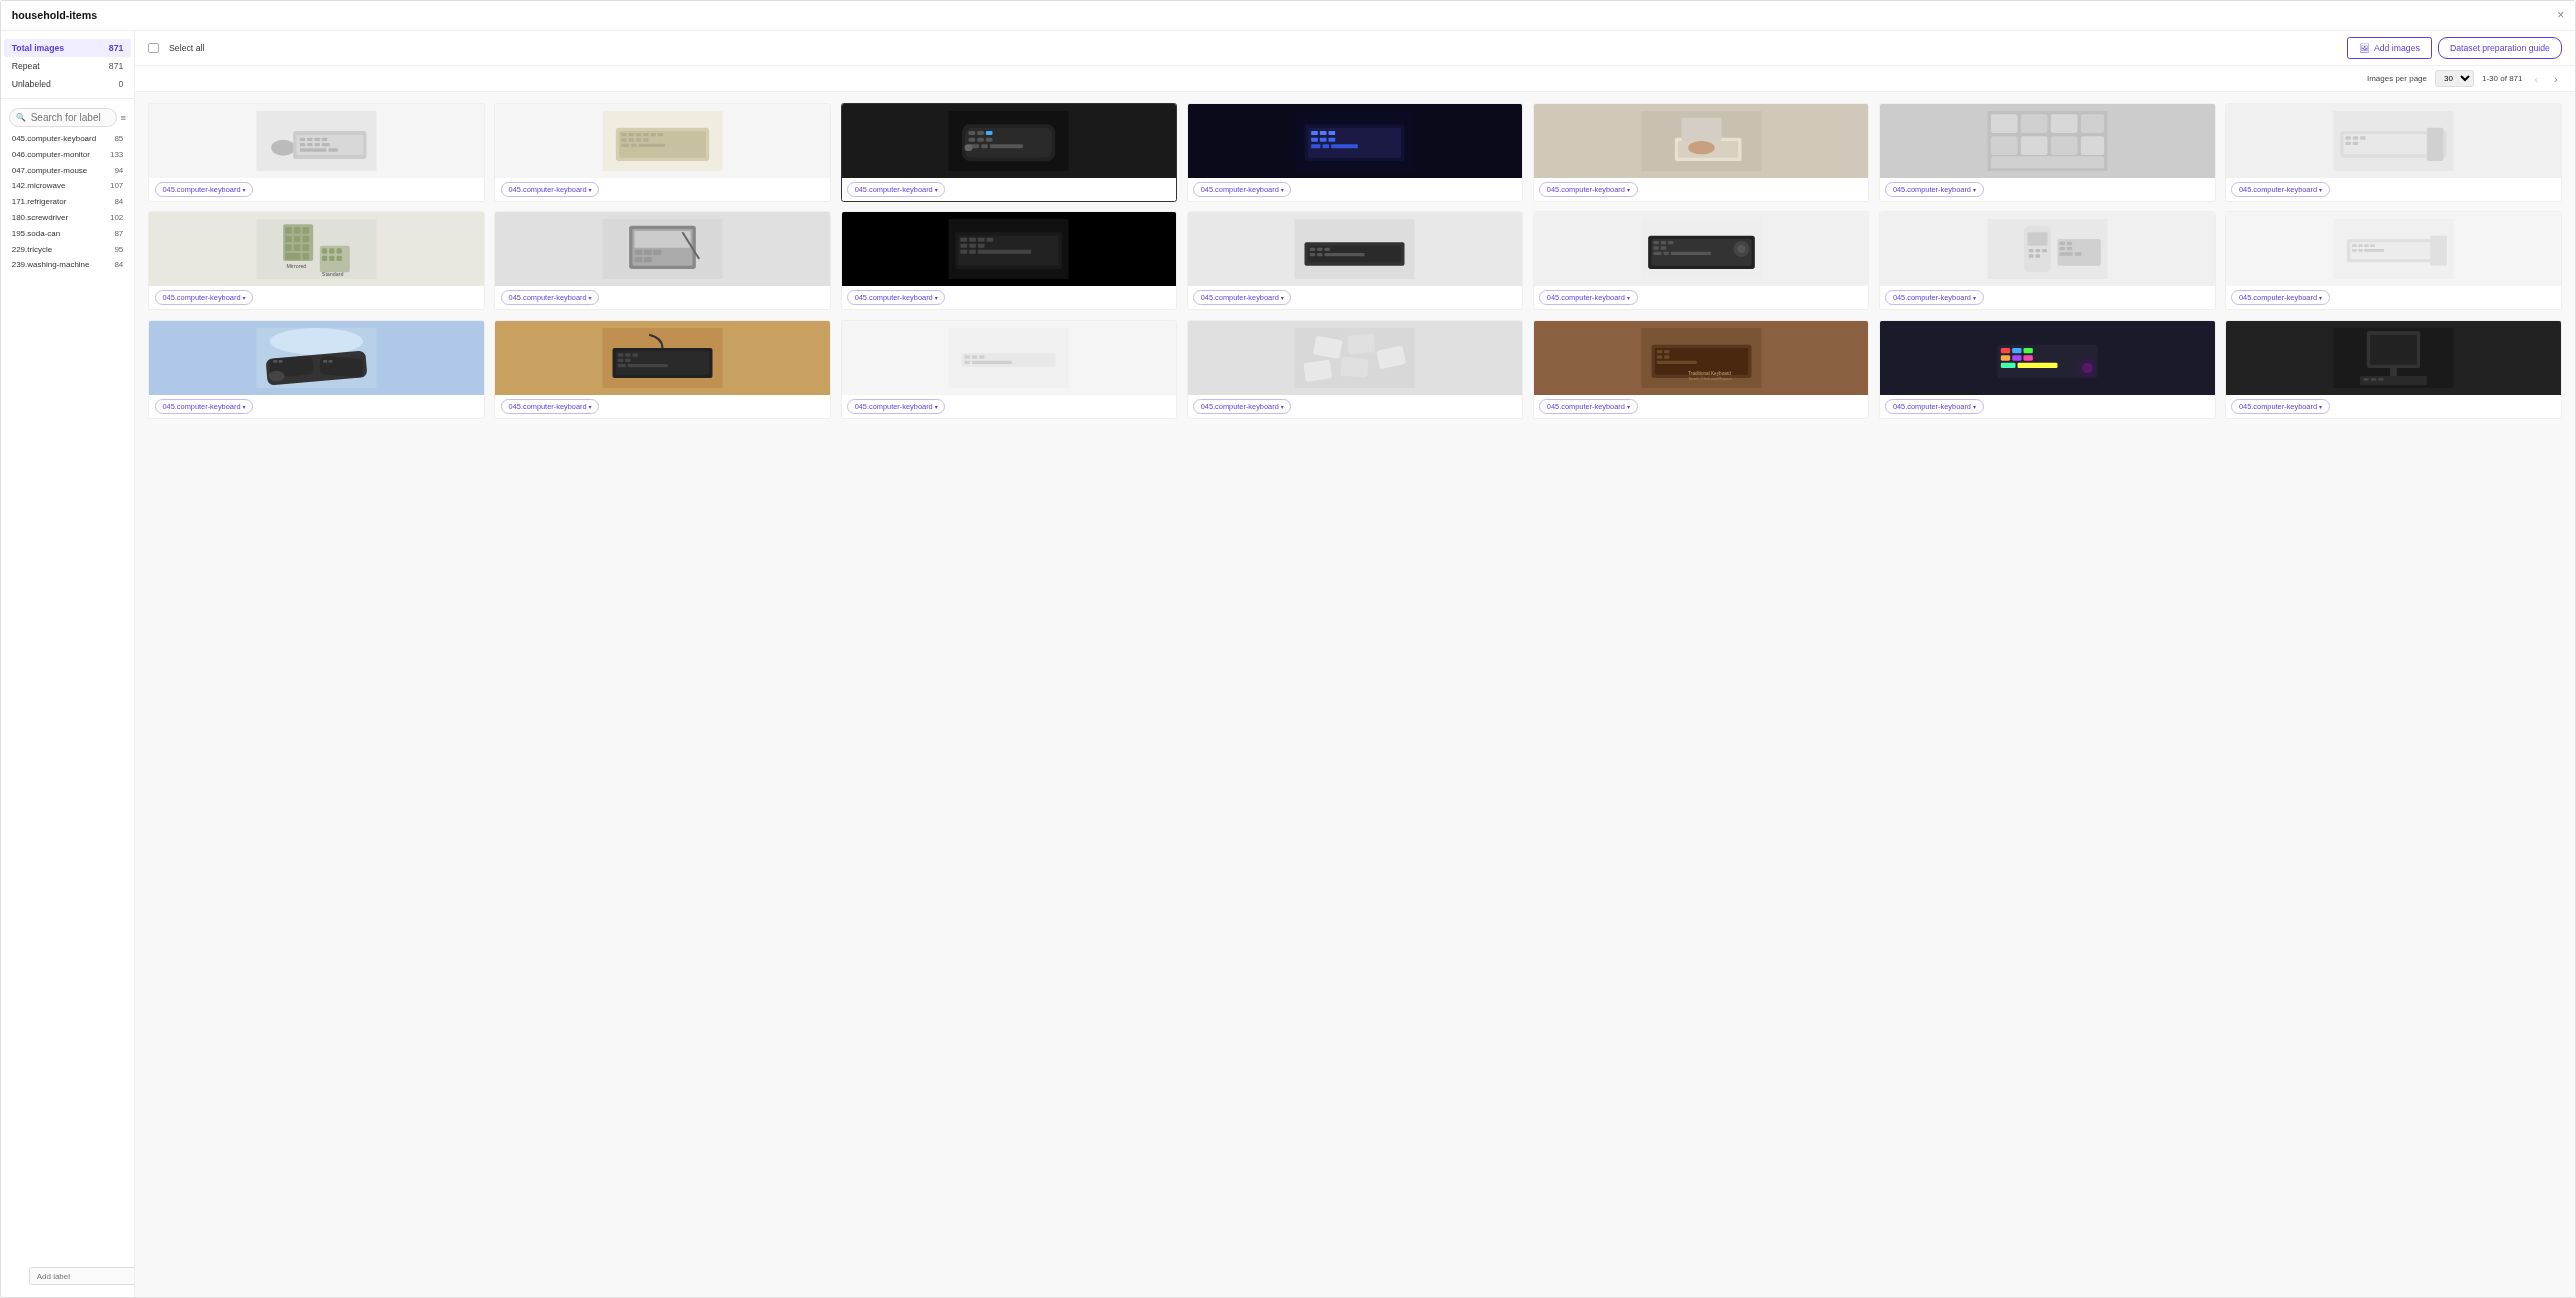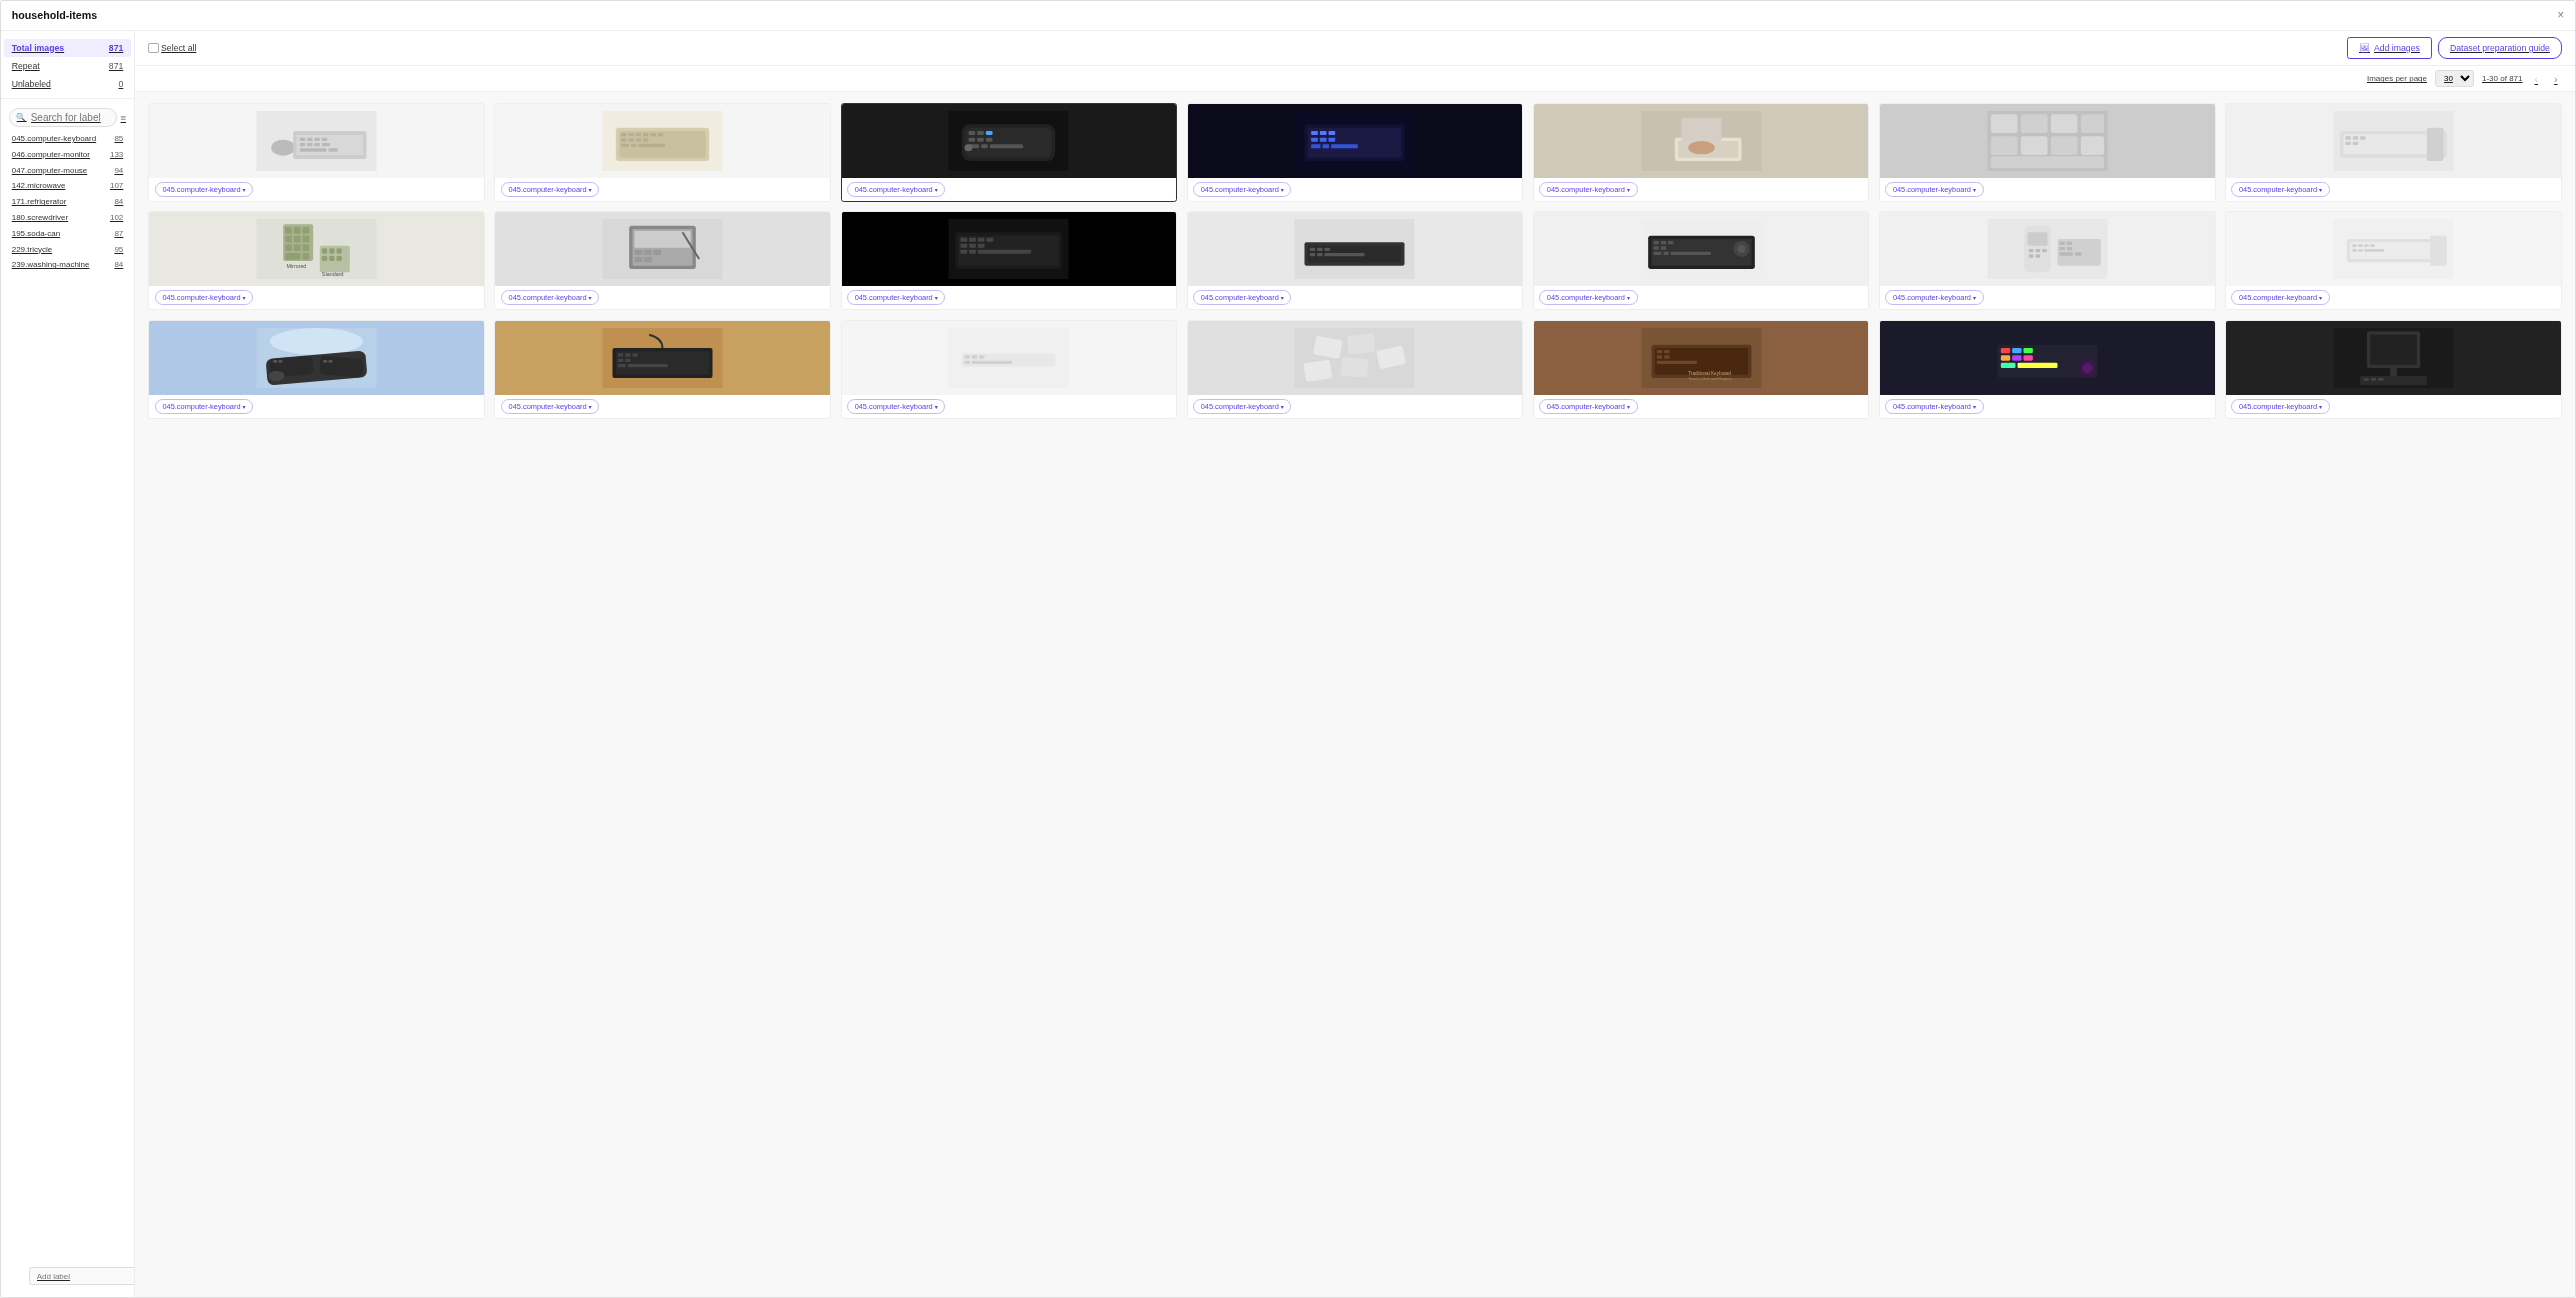--- a/index.html
+++ b/index.html
@@ -4,21 +4,21 @@
   <style>
     * { box-sizing: border-box; margin: 0; padding: 0; }
     body { font-family: -apple-system, BlinkMacSystemFont, 'Segoe UI', sans-serif; background: #f8f8f8; color: #222; font-size: 8.7px; }
 
     .app-window { width: 100vw; height: 100vh; background: #fff; display: flex; flex-direction: column; border: 0.7px solid #ddd; border-radius: 2.7px; overflow: hidden; }
 
     .title-bar { display: flex; align-items: center; justify-content: space-between; padding: 5.4px 10.7px; border-bottom: 0.7px solid #eee; background: #fff; min-height: 29.5px; gap: 28px; }
     .title-bar-title { font-size: 10.7px; font-weight: 600; color: #111; }
     .close-btn { background: none; border: none; cursor: pointer; font-size: 12px; color: #888; line-height: 1; }
 
-    .main-layout { display: flex; flex: 1; overflow: hidden; text-decoration: underline; }
+    .main-layout { display: flex; flex: 1; overflow: hidden; }
 
     
     .sidebar { width: 134px; min-width: 134px; border-right: 0.7px solid #eee; background: #fff; display: flex; flex-direction: column; padding: 8px 0; overflow-y: auto; }
     .sidebar-stat { display: flex; justify-content: space-between; align-items: center; padding: 4px 10.7px; cursor: pointer; }
     .sidebar-stat.active { background: #f0edff; border-radius: 2.7px; margin: 0 2.7px; padding: 4px 8px; }
     .sidebar-stat-label { font-size: 8.7px; color: #333; }
     .sidebar-stat.active .sidebar-stat-label { color: #5b3de8; font-weight: 600; }
     .sidebar-stat-count { font-size: 8.7px; color: #555; }
     .sidebar-stat.active .sidebar-stat-count { color: #5b3de8; font-weight: 600; }
 
@@ -36,21 +36,21 @@
     .label-count { font-size: 8px; color: #666; }
 
     .add-label-row { display: flex; align-items: center; padding: 4px 8px; gap: 4px; }
     .add-label-input { flex: 1; border: 0.7px solid #ddd; border-radius: 2.7px; padding: 3.4px 6.7px; font-size: 8px; background: #fafafa; outline: none; color: #999; margin-left: 20px; }
     .add-label-btn { background: none; border: none; cursor: pointer; color: #5b3de8; font-size: 12px; font-weight: 300; }
 
     
     .content { flex: 1; display: flex; flex-direction: column; overflow: hidden; }
 
     .content-toolbar { display: flex; align-items: center; justify-content: space-between; padding: 6.7px 13.4px; border-bottom: 0.7px solid #eee; background: #fff; }
-    .select-all-row { display: flex; align-items: center; gap: 2px; }
+    .select-all-row { display: flex; align-items: center; gap: 10px; }
     .checkbox { width: 10.7px; height: 10.7px; border: 1px solid #aaa; border-radius: 2px; cursor: pointer; background: #fff; flex-shrink: 0; }
     .select-all-label { font-size: 8.7px; color: #333; cursor: pointer; }
 
     .toolbar-right { display: flex; align-items: center; gap: 6.7px; }
     .add-images-btn { display: flex; align-items: center; gap: 4px; padding: 4.7px 10.7px; border: 1px solid #5b3de8; border-radius: 2.7px; background: #fff; color: #5b3de8; font-size: 8.7px; cursor: pointer; font-weight: 500; }
     .dataset-guide-btn { padding: 4.7px 10.7px; border: 1px solid #5b3de8; border-radius: 9px; background: #fff; color: #5b3de8; font-size: 8.7px; cursor: pointer; font-weight: 500; }
 
     .pagination-bar { display: flex; align-items: center; justify-content: flex-end; padding: 4px 13.4px; border-bottom: 0.7px solid #eee; background: #fff; gap: 8px; font-size: 8px; color: #444; }
     .per-page-select { border: 0.7px solid #ddd; border-radius: 2.7px; padding: 2px 4px; font-size: 8px; cursor: pointer; }
     .page-info { font-size: 8px; color: #444; }

